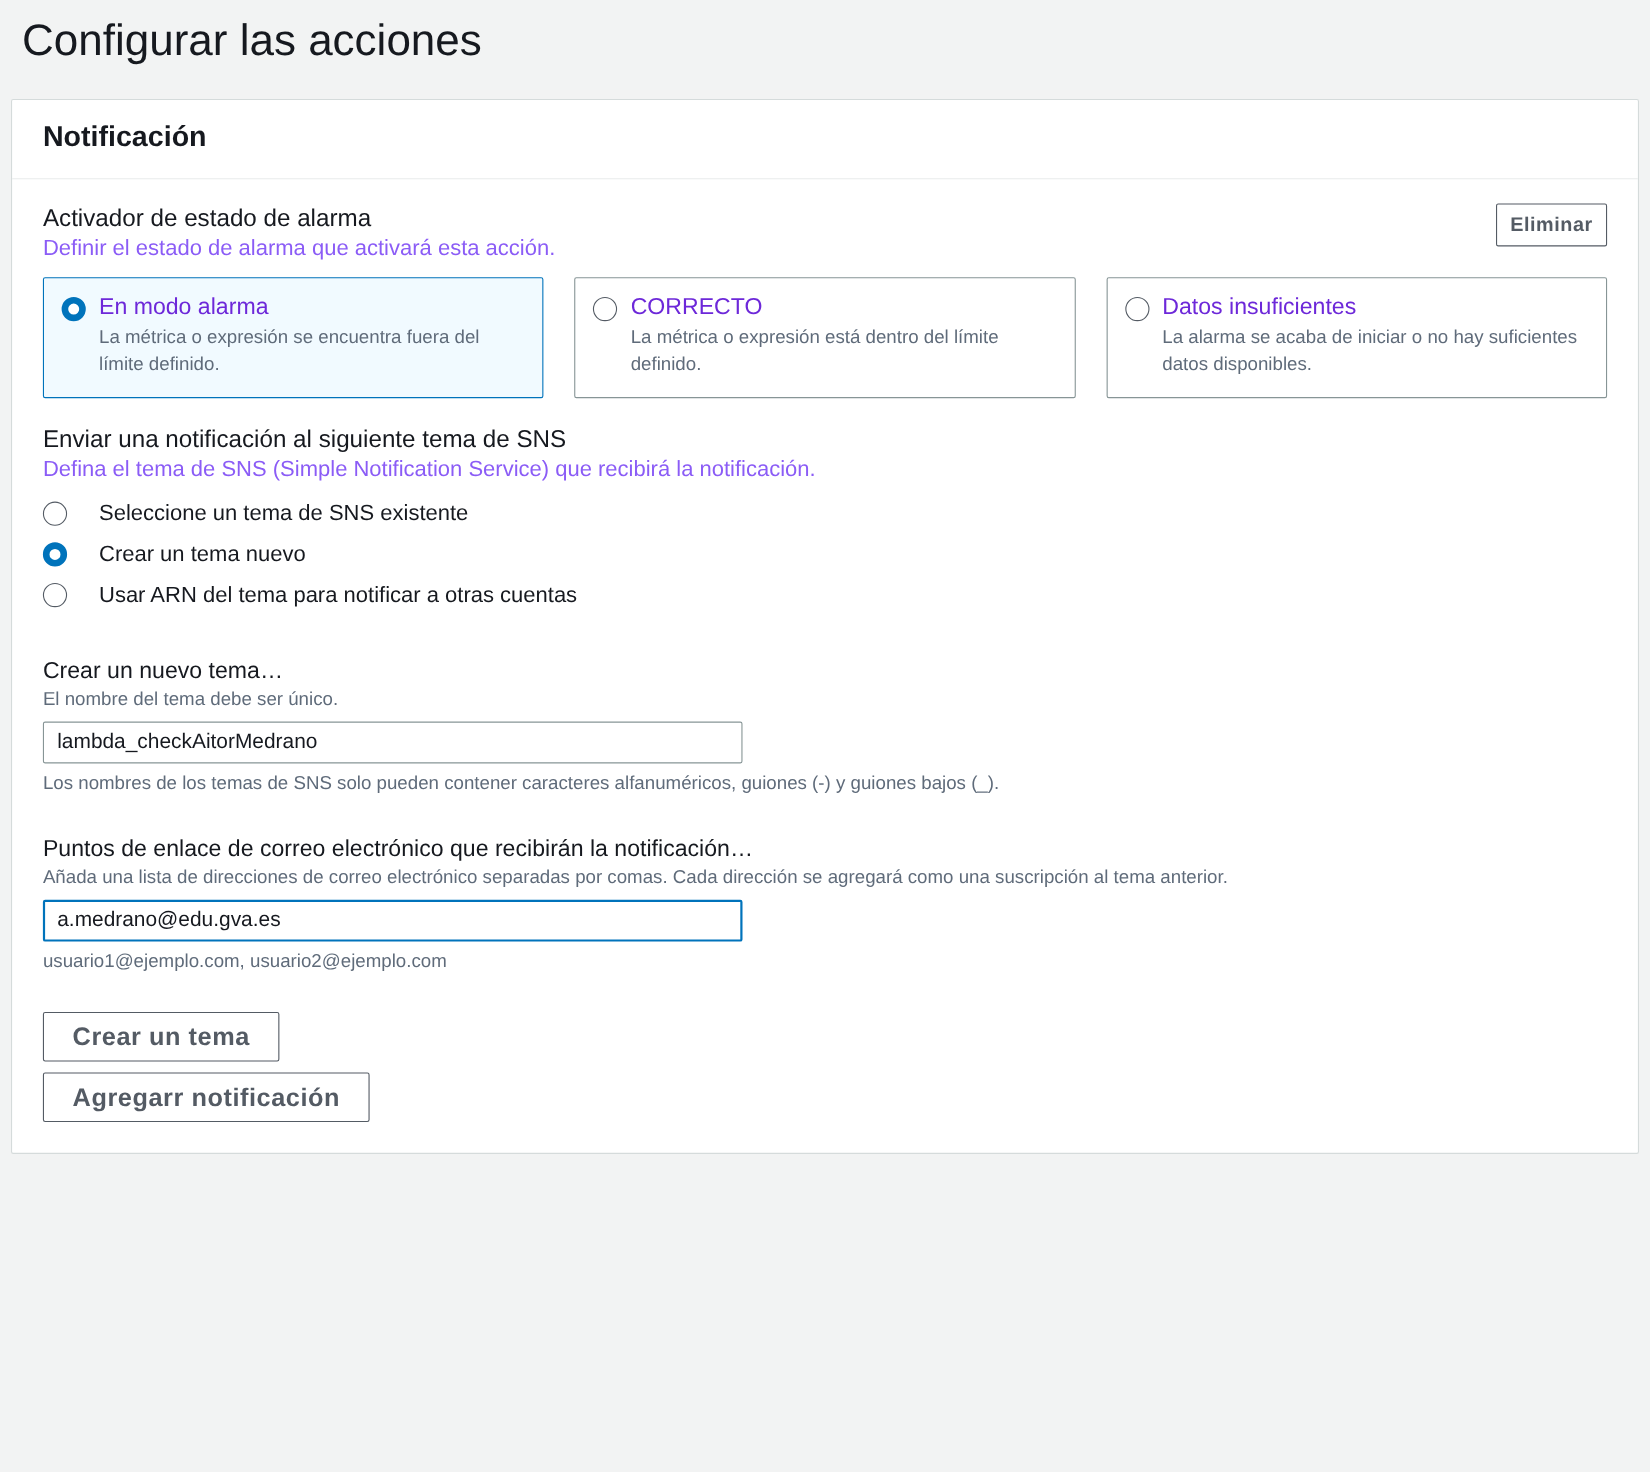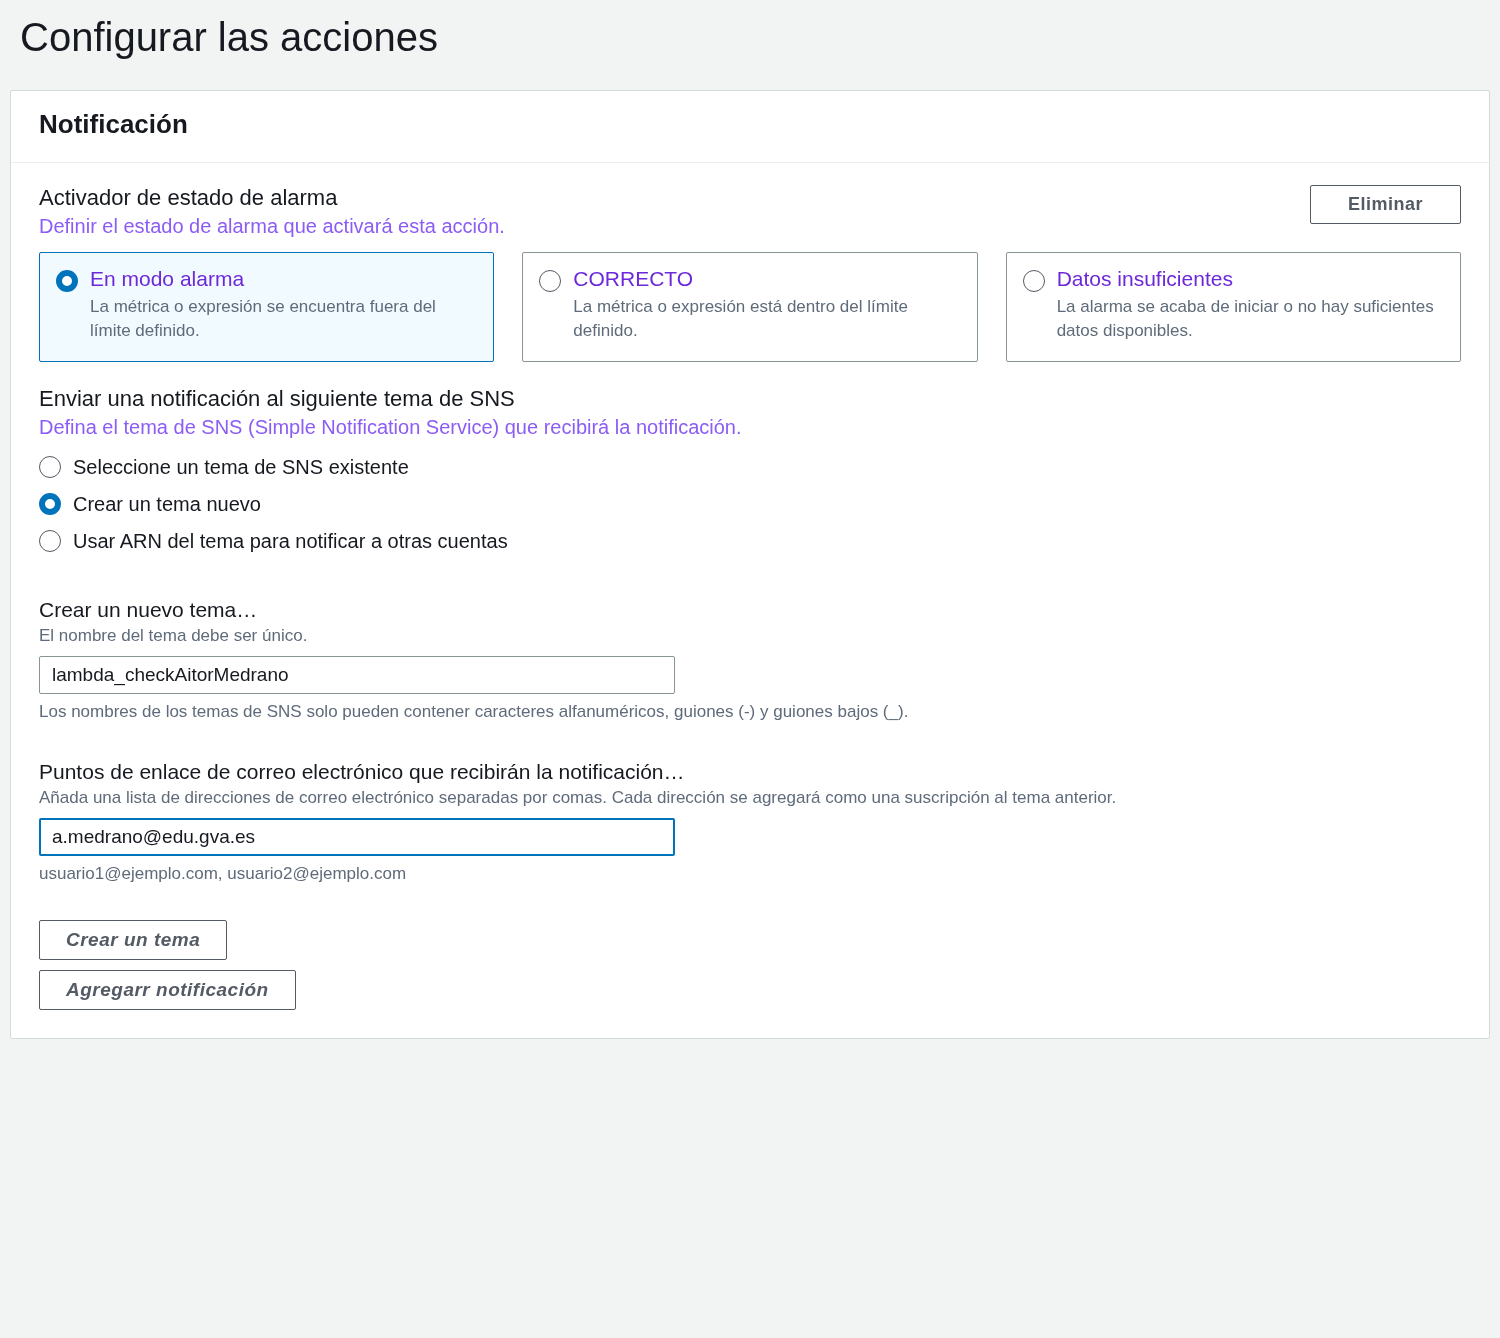--- a/index.html
+++ b/index.html
@@ -54,21 +54,21 @@
       margin-bottom: 0;
     }
     .btn {
       font-family: inherit;
       font-size: 18px;
       font-weight: 700;
       color: #545b64;
       background: #fff;
       border: 1px solid #545b64;
       border-radius: 2px;
-      padding: 8px 37px;
+      padding: 8px 12px;
       cursor: pointer;
       letter-spacing: 0.5px;
     }
     .tiles {
       display: grid;
       grid-template-columns: repeat(3, 1fr);
       gap: 28px;
       margin-top: 14px;
     }
     .tile {
@@ -106,21 +106,21 @@
     }
     .tile-desc {
       font-size: 17px;
       line-height: 1.4;
       color: #5f6b7a;
     }
     .block { margin-top: 24px; }
     .radio-list { margin-top: 10px; }
     .radio-item {
       display: flex;
-      gap: 12px;
+      gap: 29px;
       padding: 7px 0;
       cursor: pointer;
     }
     .radio-item .radio-ring {
       width: 22px;
       height: 22px;
       border: 1.5px solid #545b64;
       border-radius: 50%;
       position: relative;
       background: #fff;
@@ -165,23 +165,22 @@
       margin-top: 8px;
     }
     .actions-col {
       margin-top: 36px;
       display: flex;
       flex-direction: column;
       gap: 10px;
       align-items: flex-start;
     }
     .actions-col .btn {
-      font-size: 19px;
+      font-size: 23px;
       padding: 8px 26px;
-      font-style: italic;
     }
   </style>
 </head>
 <body>
 
 <div class="page-wrap">
   <h1 class="page-title">Configurar las acciones</h1>
 
   <div class="panel">
     <div class="panel-header">

